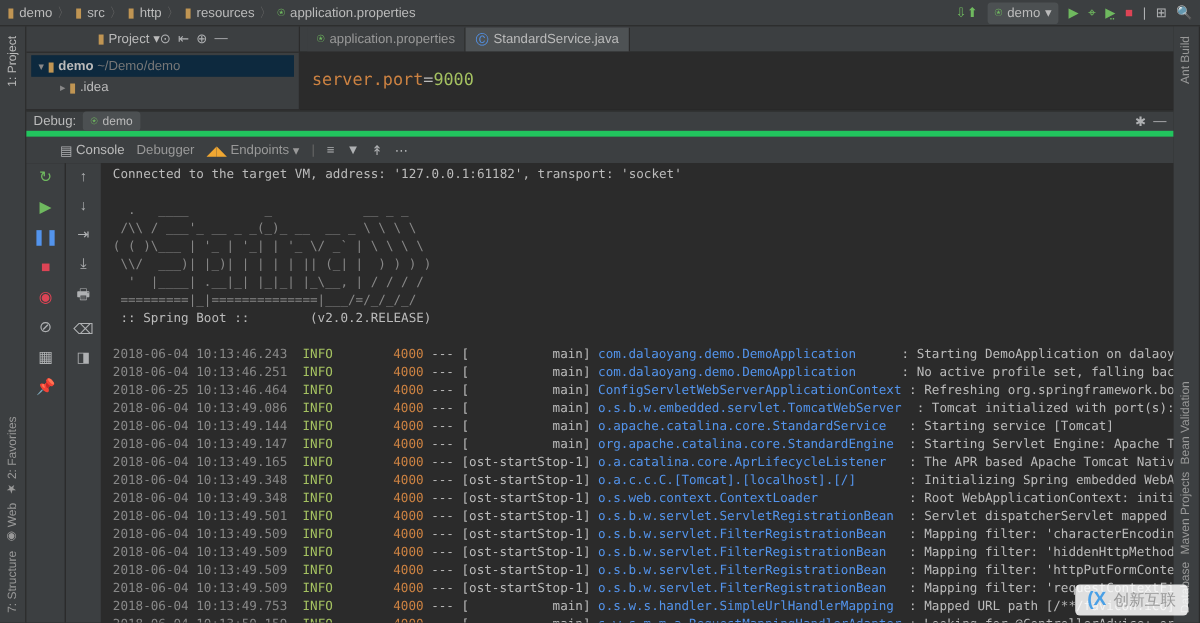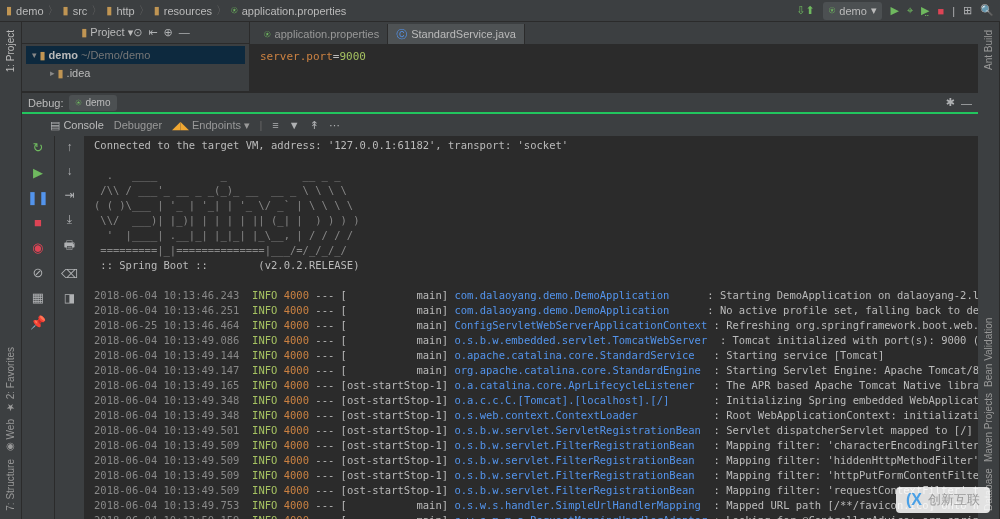--- a/index.html
+++ b/index.html
@@ -68,29 +68,29 @@
   height: 22px; background: #3c3f41; display: flex; align-items: flex-end;
   padding-left: 6px; gap: 0;
 }
 .editor-tab {
   height: 20px; padding: 0 8px; display: flex; align-items: center; gap: 4px;
   background: #3c3f41; border-right: 1px solid #2b2b2b; cursor: pointer;
   color: #999;
 }
 .editor-tab.active { background: #4e5254; color: #bbb; }
 .editor-content {
-  flex: 1; background: #2b2b2b; padding: 6px 10px;
-  font-family: Monaco, Consolas, monospace; font-size: 11px;
+  flex: 1; background: #2b2b2b; padding: 16px 10px;
+  font-family: Monaco, Consolas, monospace; font-size: 14px;
 }
 .editor-content .key { color: #cc8242; }
 .editor-content .eq { color: #bbb; }
 .editor-content .val { color: #a5c261; }
 .debug-header {
   height: 22px; background: #3c3f41; display: flex; align-items: center;
-  padding: 0 6px; gap: 6px; border-top: 1px solid #2b2b2b; border-bottom: 2px solid #22c55e;
+  padding: 0 6px; gap: 6px; border-top: 1px solid #2b2b2b; border-bottom: 5px solid #22c55e;
 }
 .debug-header .chip { display: flex; align-items: center; gap: 4px; padding: 0 6px; background: #4c5052; border-radius: 3px; height: 16px; font-size: 10px; }
 .debug-tabs {
   height: 22px; background: #3c3f41; display: flex; align-items: center;
   padding-left: 28px; gap: 10px; font-size: 11px;
 }
 .debug-tab { display: flex; align-items: center; gap: 3px; cursor: pointer; color: #999; }
 .debug-tab.active { color: #bbb; }
 .orange { color: #f0a732; }
 .debug-body { flex: 1; display: flex; background: #2b2b2b; min-height: 0; }
@@ -103,21 +103,21 @@
   align-items: center; padding: 4px 0; gap: 10px; font-size: 12px;
   border-left: 1px solid #2b2b2b;
 }
 .console {
   flex: 1; overflow: hidden; padding: 2px 10px;
   font-family: Monaco, Consolas, monospace; font-size: 10.5px;
   color: #bbb; line-height: 15px; white-space: pre;
 }
 .console .dim { color: #888; margin-top: 12px; }
 .console .info { color: #a5c261; }
-.console .pid { color: #cc8242; }
+.console .pid { color: #cc8242; margin-left: 44px; }
 .console .logger { color: #5394ec; }
 .console .msg { color: #bbb; }
 .watermark {
   position: absolute; right: 10px; bottom: 6px;
   font-size: 13px; color: #999; background: rgba(255,255,255,0.85);
   padding: 4px 10px; border-radius: 4px;
   display: flex; align-items: center; gap: 6px;
 }
 .watermark .logo { color: #4aa0e6; font-weight: bold; font-size: 16px; }
 </style>

